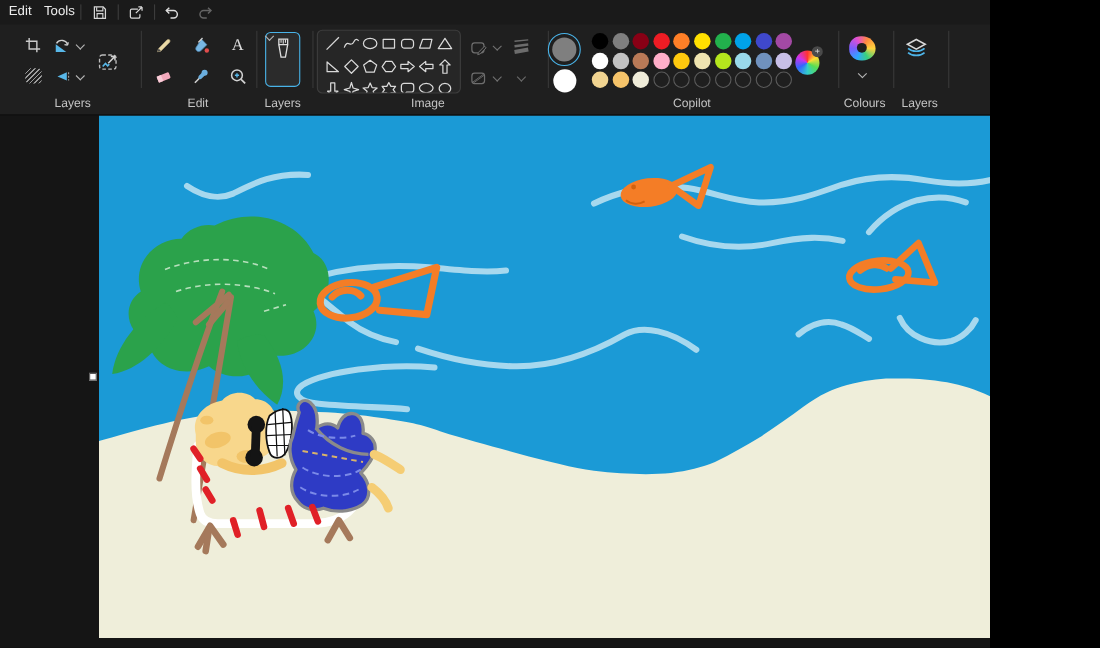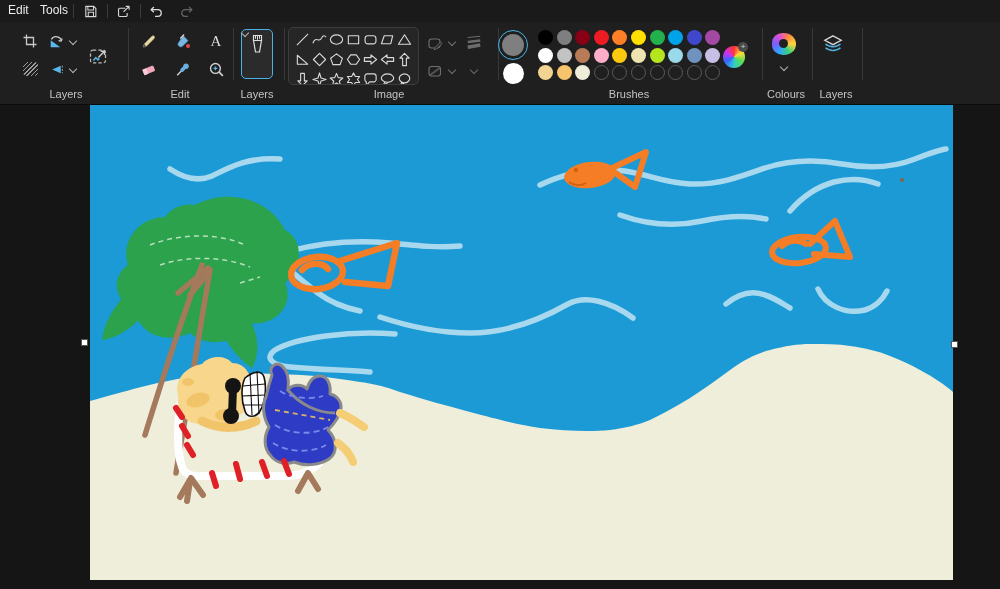--- a/index.html
+++ b/index.html
@@ -1,18 +1,18 @@
 <!DOCTYPE html>
 <html style="--c-ocean: #1b9ad6; --c-wave: #a7d8ee; --c-sand: #efeeda; --c-palm: #2ba24b; --c-trunk: #a5795b; --c-fish: #f47d26; --c-fish-dark: #d2610e; --c-vest: #2e3bc5; --c-vest-line: #8a8a8a; --c-vest-inner: #7b8ae8; --c-skin: #f8d78c; --c-skin-shade: #f2c469; --c-towel: #ffffff; --c-dash-red: #e02027; --c-glasses: #141414;"><head>
 <meta charset="utf-8">
 <style>
   * { margin:0; padding:0; box-sizing:border-box; }
   html,body { background:#000; }
   .app {
-    position:relative; width:1000px; height:589px; overflow:hidden;
+    position:relative; width:900px; height:589px; overflow:hidden;
     background:#151515; font-family:"Liberation Sans", sans-serif;
     color:#e6e6e6; -webkit-font-smoothing:antialiased;
   }
   
   .menubar { position:absolute; left:0; top:0; width:100%; height:22px; background:#1a1a1a; }
   .menu-item { position:absolute; top:3px; font-size:12px; color:#ececec; cursor:default; }
   .mb-btn { position:absolute; top:1px; width:22px; height:20px; display:flex; align-items:center; justify-content:center; border-radius:4px; }
   .mb-div { position:absolute; top:4px; width:1px; height:14px; background:#3c3c3c; }
   .dim { opacity:.38; }
   
@@ -292,21 +292,21 @@
       <span class="c1" id="c1" style="background: rgb(127, 127, 127);"></span>
     </span>
     <span class="c2" id="c2" style="background: rgb(255, 255, 255);"></span>
     <div class="pal-area" id="palette">
         <div class="pal-row"><span class="swatch" style="background: rgb(0, 0, 0);"></span><span class="swatch" style="background: rgb(127, 127, 127);"></span><span class="swatch" style="background: rgb(136, 0, 21);"></span><span class="swatch" style="background: rgb(237, 28, 36);"></span><span class="swatch" style="background: rgb(255, 127, 39);"></span><span class="swatch" style="background: rgb(255, 224, 0);"></span><span class="swatch" style="background: rgb(34, 177, 76);"></span><span class="swatch" style="background: rgb(0, 162, 232);"></span><span class="swatch" style="background: rgb(63, 72, 204);"></span><span class="swatch" style="background: rgb(163, 73, 164);"></span></div>
         <div class="pal-row"><span class="swatch" style="background: rgb(255, 255, 255);"></span><span class="swatch" style="background: rgb(195, 195, 195);"></span><span class="swatch" style="background: rgb(185, 122, 87);"></span><span class="swatch" style="background: rgb(255, 174, 201);"></span><span class="swatch" style="background: rgb(255, 201, 14);"></span><span class="swatch" style="background: rgb(239, 228, 176);"></span><span class="swatch" style="background: rgb(181, 230, 29);"></span><span class="swatch" style="background: rgb(153, 217, 234);"></span><span class="swatch" style="background: rgb(112, 146, 190);"></span><span class="swatch" style="background: rgb(200, 191, 231);"></span></div>
         <div class="pal-row"><span class="swatch" style="background: rgb(241, 212, 145);"></span><span class="swatch" style="background: rgb(246, 196, 106);"></span><span class="swatch" style="background: rgb(239, 236, 217);"></span><span class="swatch empty"></span><span class="swatch empty"></span><span class="swatch empty"></span><span class="swatch empty"></span><span class="swatch empty"></span><span class="swatch empty"></span><span class="swatch empty"></span></div>
       </div>
     <span class="wheel"></span>
     <span class="wheel-plus">+</span>
-    <span class="group-label" style="left:629px">Brushes</span>
+    <span class="group-label" style="left:629px">Copilot</span>
     <span class="tb-div" style="left:762px"></span>
 
     <span class="copilot"></span>
     <span class="chev" style="left:781px; top:42px"></span>
     <span class="group-label" style="left:786px">Colours</span>
     <span class="tb-div" style="left:812px"></span>
 
     <span class="tb-icon" style="left:823px; top:12px">
       <svg width="20" height="20" viewBox="0 0 16 16">
         <path d="M8,1.5 L14.5,5 L8,8.5 L1.5,5 Z" fill="none" stroke="#d8d8d8" stroke-width="1.1"></path>

